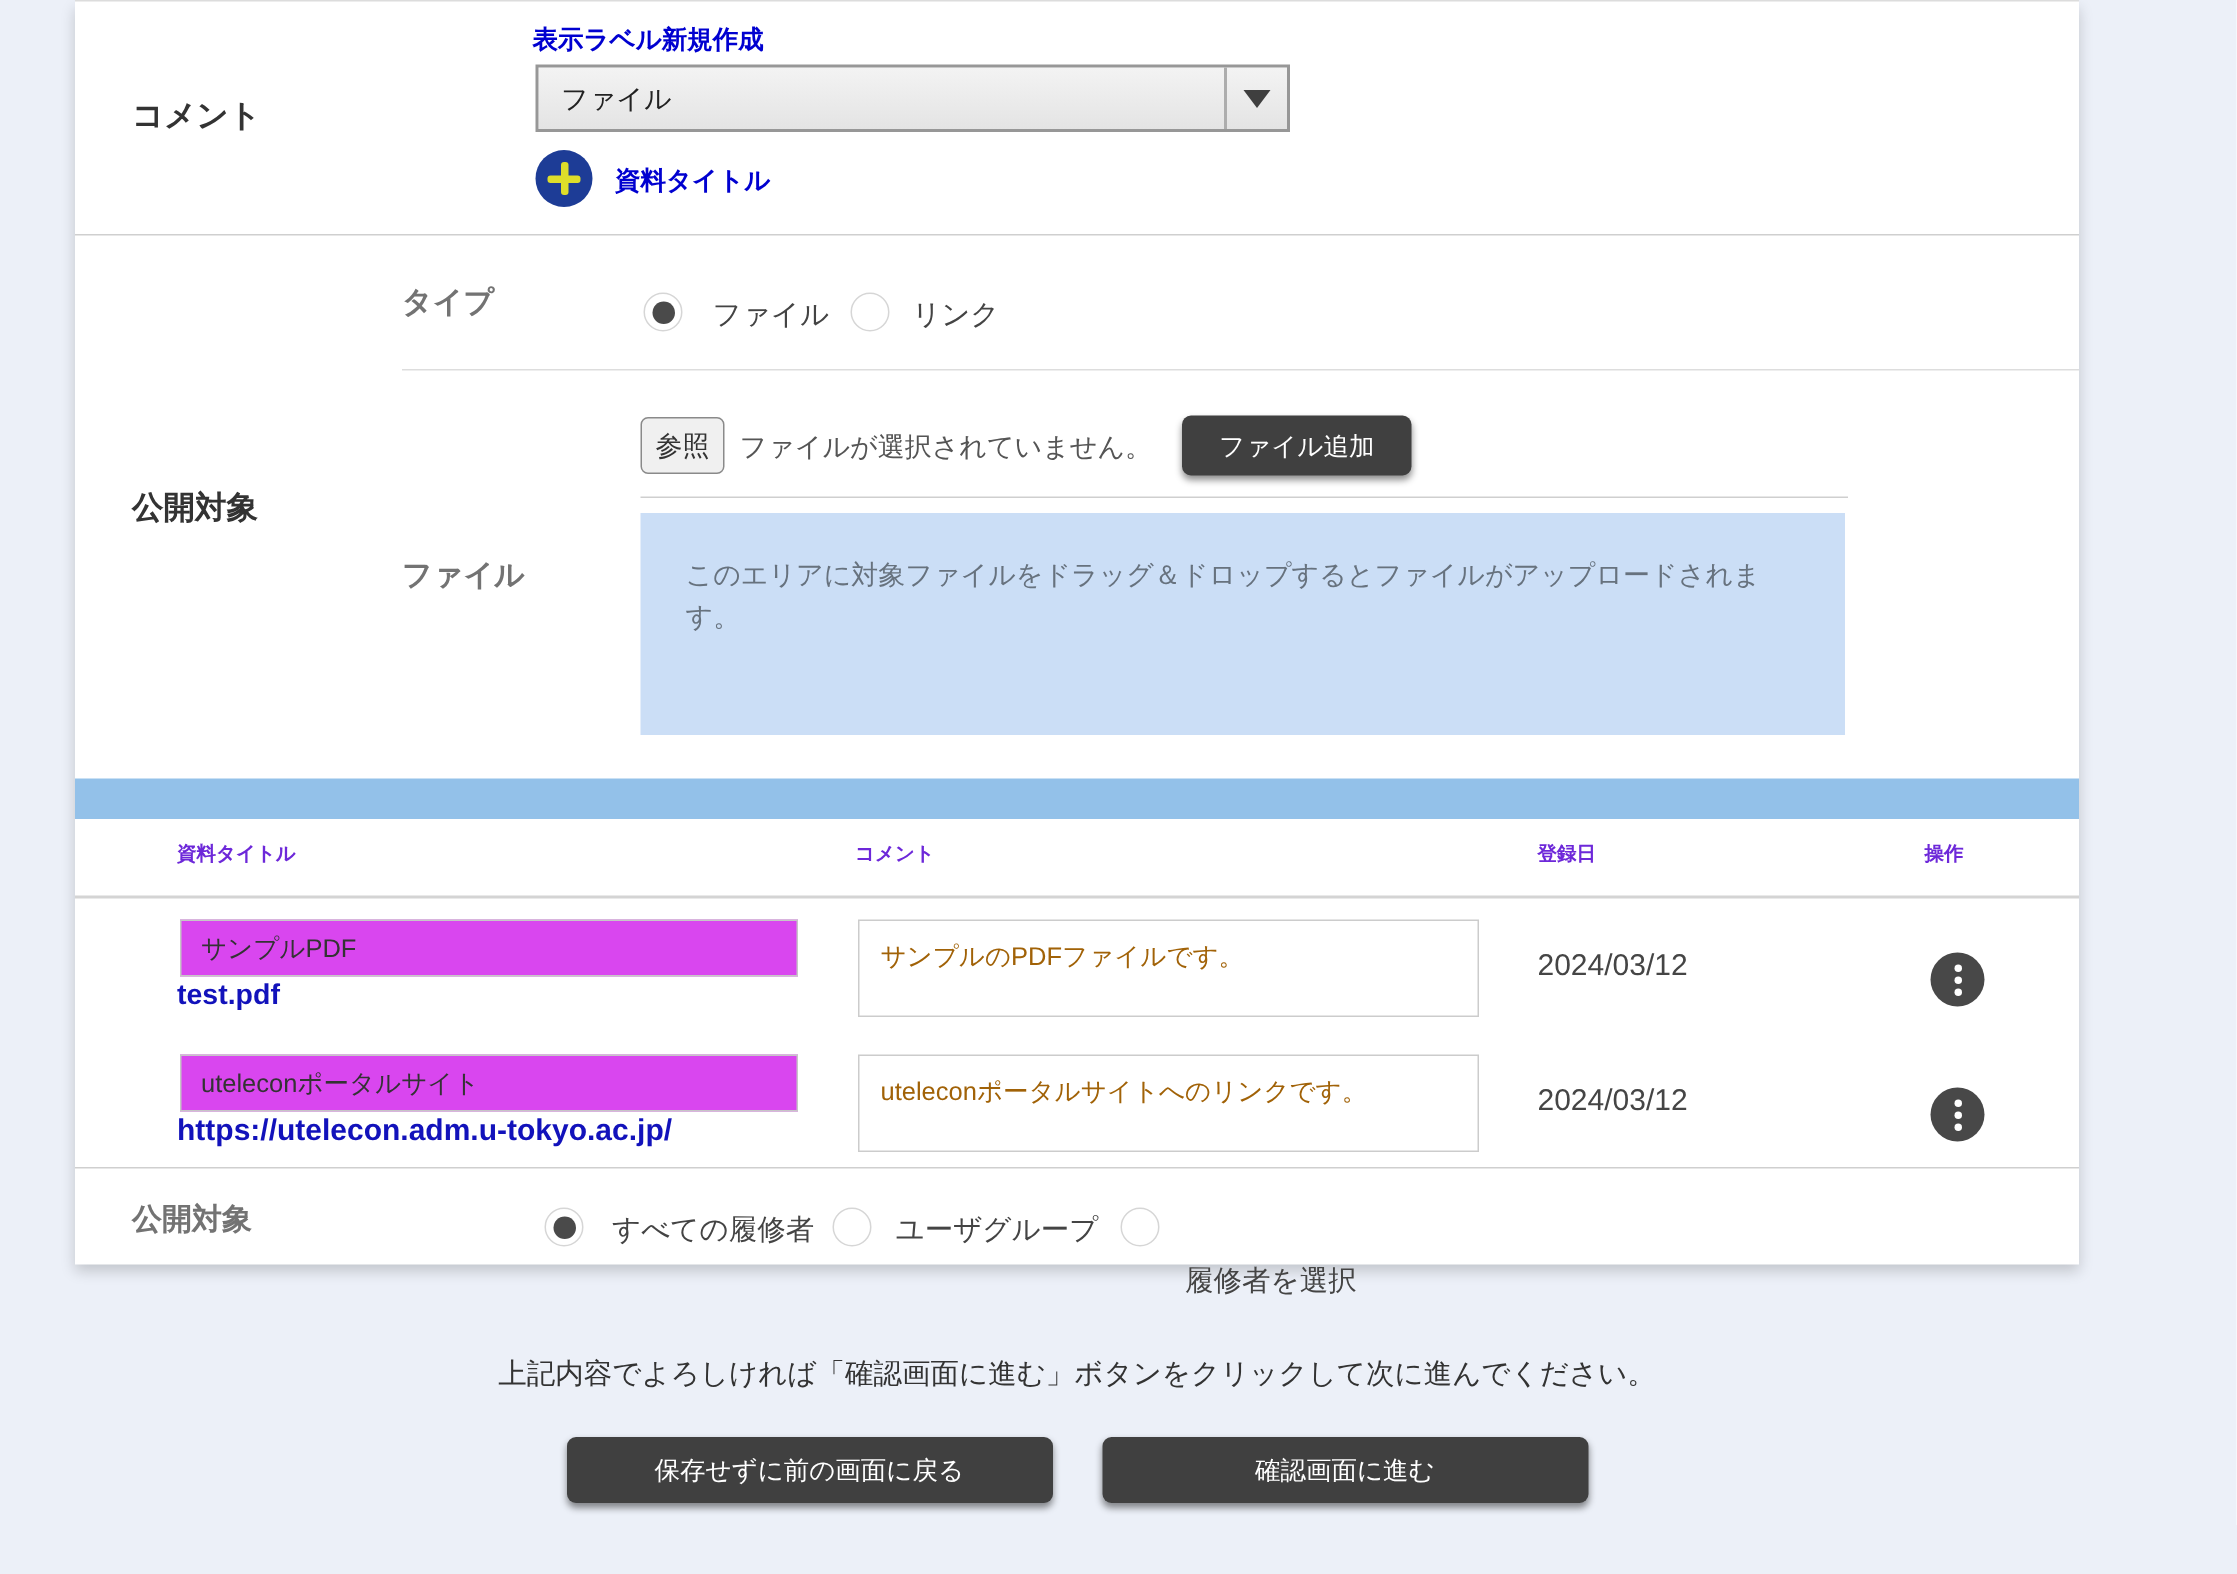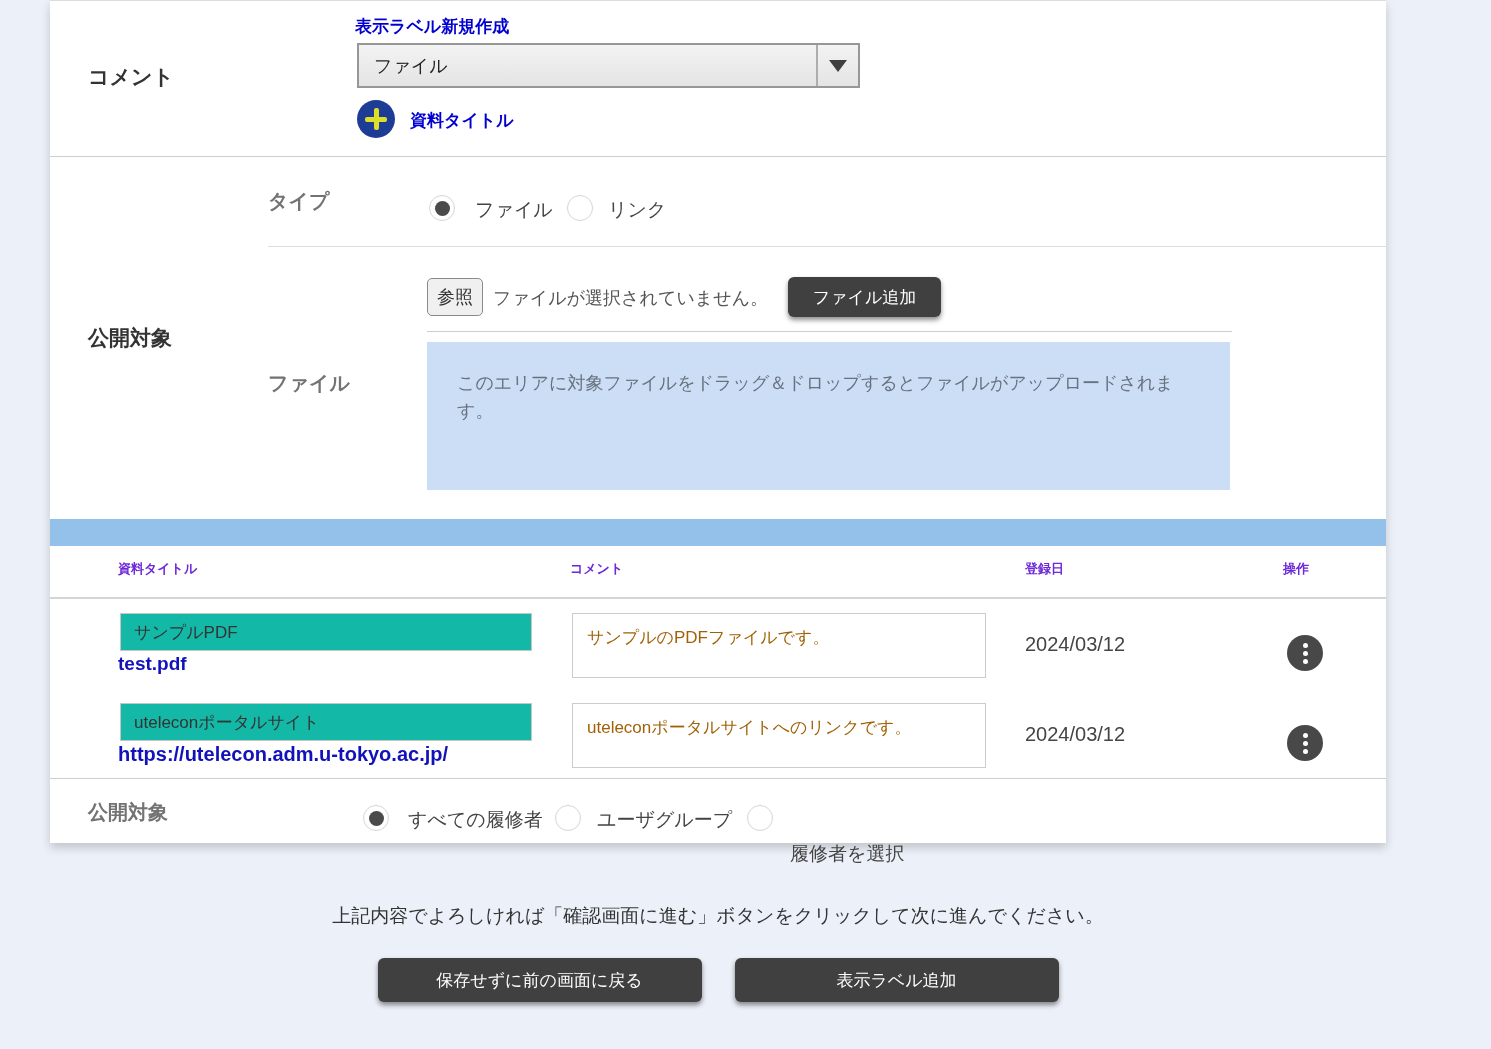--- a/index.html
+++ b/index.html
@@ -78,21 +78,21 @@
   }
   .dropzone .dz-text {
     padding:28px 40px 0 30px; font-size:18px; line-height:1.55; color:#67727e;
   }
   .blue-bar { position:absolute; left:0; top:518px; width:100%; height:27px; background:#93c1e9; }
 
   .th { position:absolute; top:559px; font-size:13px; font-weight:bold; color:#6d28d9; }
   .title-input {
     position:absolute; width:412px; height:38px;
     border:1px solid #c6c6c6; font-size:17px; padding-left:13px;
-    color:#333; font-family:"Liberation Sans", sans-serif; background:#14b8a6;
+    color:#333; font-family:"Liberation Sans", sans-serif; background:#d946ef;
   }
   .comment-box {
     position:absolute; left:522px; width:414px; height:65px;
     border:1px solid #cccccc; resize:none; font-size:17px; color:#a16207;
     padding:12px 14px; font-family:"Liberation Sans", sans-serif; background:#fff;
     line-height:1.4; overflow:hidden;
   }
   .file-link { position:absolute; font-size:19px; font-weight:bold; color:#1212bb; text-decoration:none; cursor:pointer; }
   .date-cell { position:absolute; left:975px; font-size:20px; color:#454545; }
   .kebab {
@@ -200,14 +200,14 @@
 
   <span class="abs radio" style="left:697px; top:804px;"></span>
   <span class="abs radio-label" style="left:740px; top:840px;">履修者を選択</span>
 
 </div>
 
 <div class="footer-note">上記内容でよろしければ「確認画面に進む」ボタンをクリックして次に進んでください。</div>
 
 <div class="footer-buttons">
   <button class="btn-dark">保存せずに前の画面に戻る</button>
-  <button class="btn-dark">表示ラベル追加</button>
+  <button class="btn-dark">確認画面に進む</button>
 </div>
 
 </body></html>

